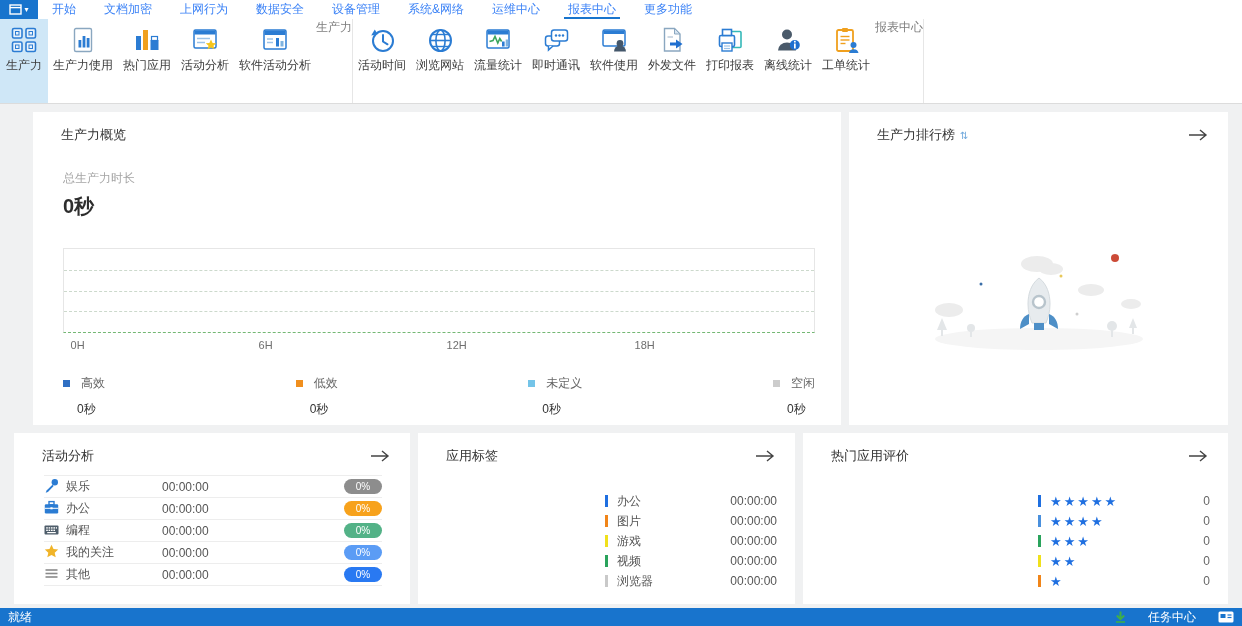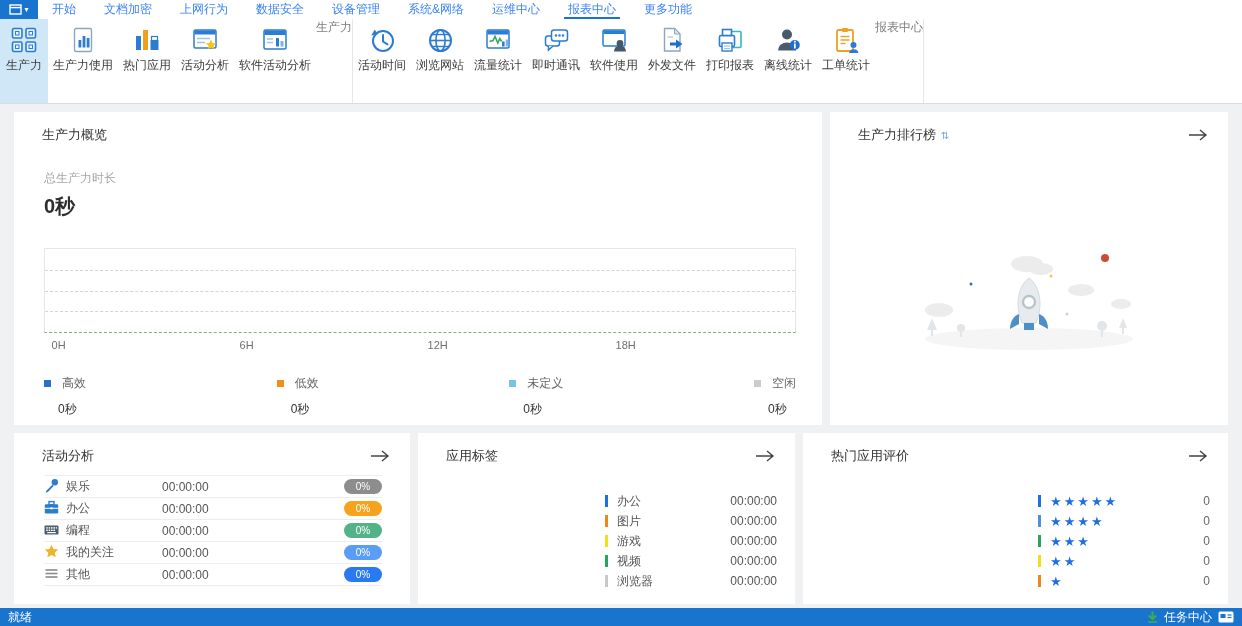--- a/index.html
+++ b/index.html
@@ -22,21 +22,21 @@
   .tool-btn.selected { background:#cfe7f7; }
   .tool-btn .ticon { width:28px; height:28px; display:flex; align-items:center; justify-content:center; }
   .tool-btn .tlbl { font-size:12px; color:#3c3c3c; white-space:nowrap; }
   .tgroup-label { height:19px; line-height:17px; text-align:center; color:#7d7d7d; font-size:12px; }
 
   
   .content { flex:1; padding:8px 14px 4px; display:flex; flex-direction:column; gap:8px; overflow:hidden; }
   .row-top { display:flex; gap:8px; height:313px; }
   .row-bottom { display:flex; gap:8px; flex:1; }
   .panel { background:#fff; position:relative; }
-  .panel-overview { width:808px; flex:0 0 auto; }
+  .panel-overview { width:808px; flex:0 0 auto;margin-left:19px; }
   .panel-ranking { flex:1; display:flex; flex-direction:column; }
   .panel-activity { width:396px; flex:0 0 auto; }
   .panel-tags { width:377px; flex:0 0 auto; }
   .panel-ratings { flex:1; }
   .panel-header { display:flex; align-items:center; justify-content:space-between; padding:14px 20px 0 28px; font-size:13px; color:#333; }
   .panel-title-wrap { display:flex; align-items:center; gap:5px; }
   .arrow-btn { cursor:pointer; display:flex; align-items:center; }
   .sort-icon { color:#6fa8dc; font-size:10px; cursor:pointer; }
 
   
@@ -75,21 +75,21 @@
   .rate-body { display:flex; margin-top:26px; }
   .rate-spacer { flex:1; }
   .rate-list { width:172px; margin-right:18px; }
   .rate-row { display:flex; align-items:center; height:20px; gap:9px; }
   .rate-bar { width:3px; height:12px; flex:0 0 auto; }
   .rate-stars { flex:1; color:#1f6fe0; font-size:13px; letter-spacing:2px; line-height:1; }
   .rate-count { color:#666; }
 
   
   .statusbar { height:18px; color:#fff; display:flex; align-items:center; justify-content:space-between; padding:0 8px; flex:0 0 auto; font-size:12px; }
-  .status-right { display:flex; align-items:center; gap:6px; cursor:pointer; }
+  .status-right { display:flex; align-items:center; gap:22px; cursor:pointer; }
 </style>
 </head>
 <body>
 
 <div class="app">
 
   <div class="tabbar">
     <div class="app-btn" style="background: rgb(24, 116, 205);">
       <svg width="13" height="11" viewBox="0 0 13 11">
         <rect x="1" y="1" width="11" height="9" fill="none" stroke="#fff" stroke-width="1.4"></rect>

